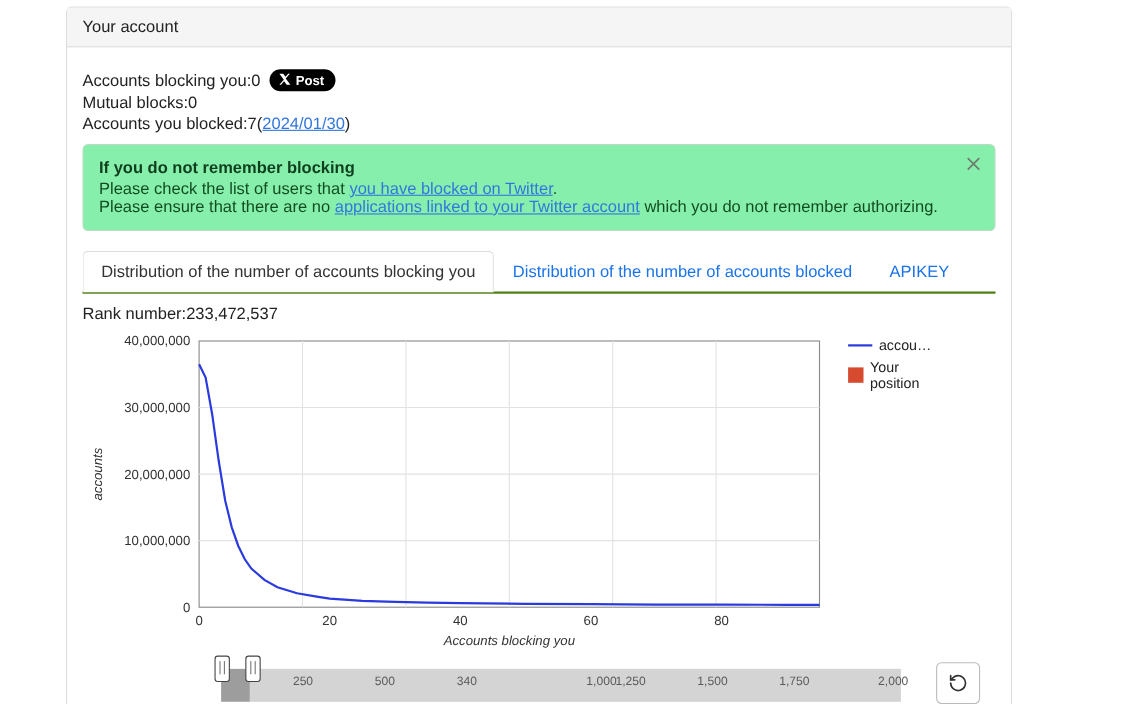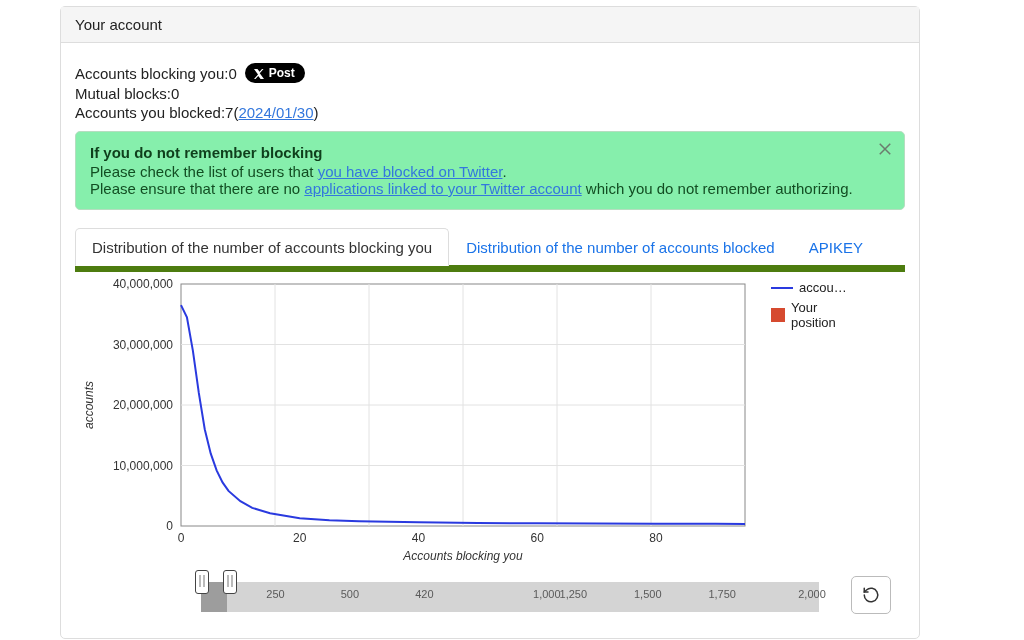--- a/index.html
+++ b/index.html
@@ -2,27 +2,27 @@
 <html><head>
 <meta charset="utf-8">
 <style>
   body{margin:0;font-family:-apple-system,BlinkMacSystemFont,"Segoe UI",Helvetica,Arial,sans-serif;font-size:15px;color:#222;background:#fff;}
   .panel{width:858px;margin:6px 0 0 60px;border:1px solid #ddd;border-radius:5px;background:#fff;}
   .panel-header{padding:9px 14px;border-bottom:1px solid #ddd;background:#f5f5f5;}
   .panel-body{padding:18px 14px 14px;}
   .stat-line{margin:2px 0;font-size:15px;}
   .stat-inline{display:flex;align-items:center;gap:8px;}
   a{color:#3377dd;text-decoration:underline;}
-  .x-post-btn{display:inline-flex;align-items:flex-end;gap:4px;background:#000;color:#fff;border-radius:14px;padding:3px 10px 3px 8px;font-size:12px;font-weight:600;cursor:pointer;}
+  .x-post-btn{display:inline-flex;align-items:flex-start;gap:4px;background:#000;color:#fff;border-radius:14px;padding:3px 10px 3px 8px;font-size:12px;font-weight:600;cursor:pointer;}
   .x-post-btn svg{width:12px;height:12px;fill:#fff;}
   .alert{position:relative;margin-top:10px;padding:12px 36px 12px 14px;background:#86efac;border:1px solid #b6ddc0;border-radius:5px;color:#124d22;}
   .alert .close{position:absolute;top:8px;right:10px;cursor:pointer;color:#5f6b62;}
   .alert .close svg{width:18px;height:18px;stroke:#6b7b6e;}
   .alert-title{font-weight:700;color:#0f3f1c;margin-bottom:2px;}
-  .tabs{display:flex;border-bottom:7px solid #4d7c0f;margin-top:18px;}
+  .tabs{display:flex;border-bottom:2px solid #4d7c0f;margin-top:18px;}
   .tab{padding:10px 16px 9px;font-size:15px;cursor:pointer;border:1px solid transparent;border-bottom:none;margin-bottom:-1px;color:#1a73e8;}
   .tab.active{color:#333;border-color:#ddd;border-bottom:1px solid #fff;border-radius:5px 5px 0 0;background:#fff;}
   .rank{margin:10px 0 6px;}
   .chart-wrap{display:flex;align-items:flex-start;margin-top:2px;}
   .legend{margin-left:16px;margin-top:6px;font-size:13px;color:#222;width:80px;}
   .legend-row{display:flex;align-items:center;gap:6px;margin-bottom:4px;line-height:1.2;}
   .legend-line{width:22px;height:2px;background:#2a3adf;flex-shrink:0;}
   .legend-sq{width:14px;height:14px;background:#d64a2f;flex-shrink:0;}
   .chart-svg text{font-family:inherit;}
   .range-strip{position:relative;height:52px;margin:6px 0 0 126px;width:618px;}
@@ -78,20 +78,23 @@
         <span>Please ensure that there are no </span><a href="#">applications linked to your Twitter account</a><span> which you do not remember authorizing.</span>
       </div>
     </div>
 
     <div class="tabs">
       <div class="tab active">Distribution of the number of accounts blocking you</div>
       <div class="tab">Distribution of the number of accounts blocked</div>
       <div class="tab">APIKEY</div>
     </div>
 
+    <div class="rank">
+      <span>Rank number:</span><span>233,472,537</span>
+    </div>
 
     <div class="chart-wrap">
       <svg id="chart" class="chart-svg" width="680" height="290">
           <rect x="106" y="10" width="564" height="242" fill="none" stroke="#888" stroke-width="1"></rect>
           <text x="98" y="256" text-anchor="end" font-size="12" fill="#333">0</text>
           <line x1="106" x2="670" y1="191.5" y2="191.5" stroke="#e2e2e2"></line>
           <text x="98" y="195.5" text-anchor="end" font-size="12" fill="#333">10,000,000</text>
           <line x1="106" x2="670" y1="131" y2="131" stroke="#e2e2e2"></line>
           <text x="98" y="135" text-anchor="end" font-size="12" fill="#333">20,000,000</text>
           <line x1="106" x2="670" y1="70.5" y2="70.5" stroke="#e2e2e2"></line>
@@ -130,21 +133,21 @@
         </div>
         <div class="handle" style="left:-6px">
             <div class="grip"></div>
           </div>
         <div class="handle" style="left:22px">
             <div class="grip"></div>
           </div>
         <div id="range-ticks">
             <div class="range-tick" style="left: 74.4578px; text-align: center;">250</div>
             <div class="range-tick" style="left: 148.916px;">500</div>
-            <div class="range-tick" style="left: 223.373px;">420</div>
+            <div class="range-tick" style="left: 223.373px;">340</div>
             <div class="range-tick" style="left: 297.831px; margin-left: 48px;">1,000</div>
             <div class="range-tick" style="left: 372.289px;">1,250</div>
             <div class="range-tick" style="left: 446.747px;">1,500</div>
             <div class="range-tick" style="left: 521.205px;">1,750</div>
             <div class="range-tick" style="left: 611px;">2,000</div>
           </div>
       </div>
       <div class="reset-btn" style="right:14px;top:6px;">
         <svg viewBox="0 0 24 24" fill="none" stroke-width="2" stroke-linecap="round">
           <path d="M3 12a9 9 0 1 0 3-6.7L3 8"></path>

